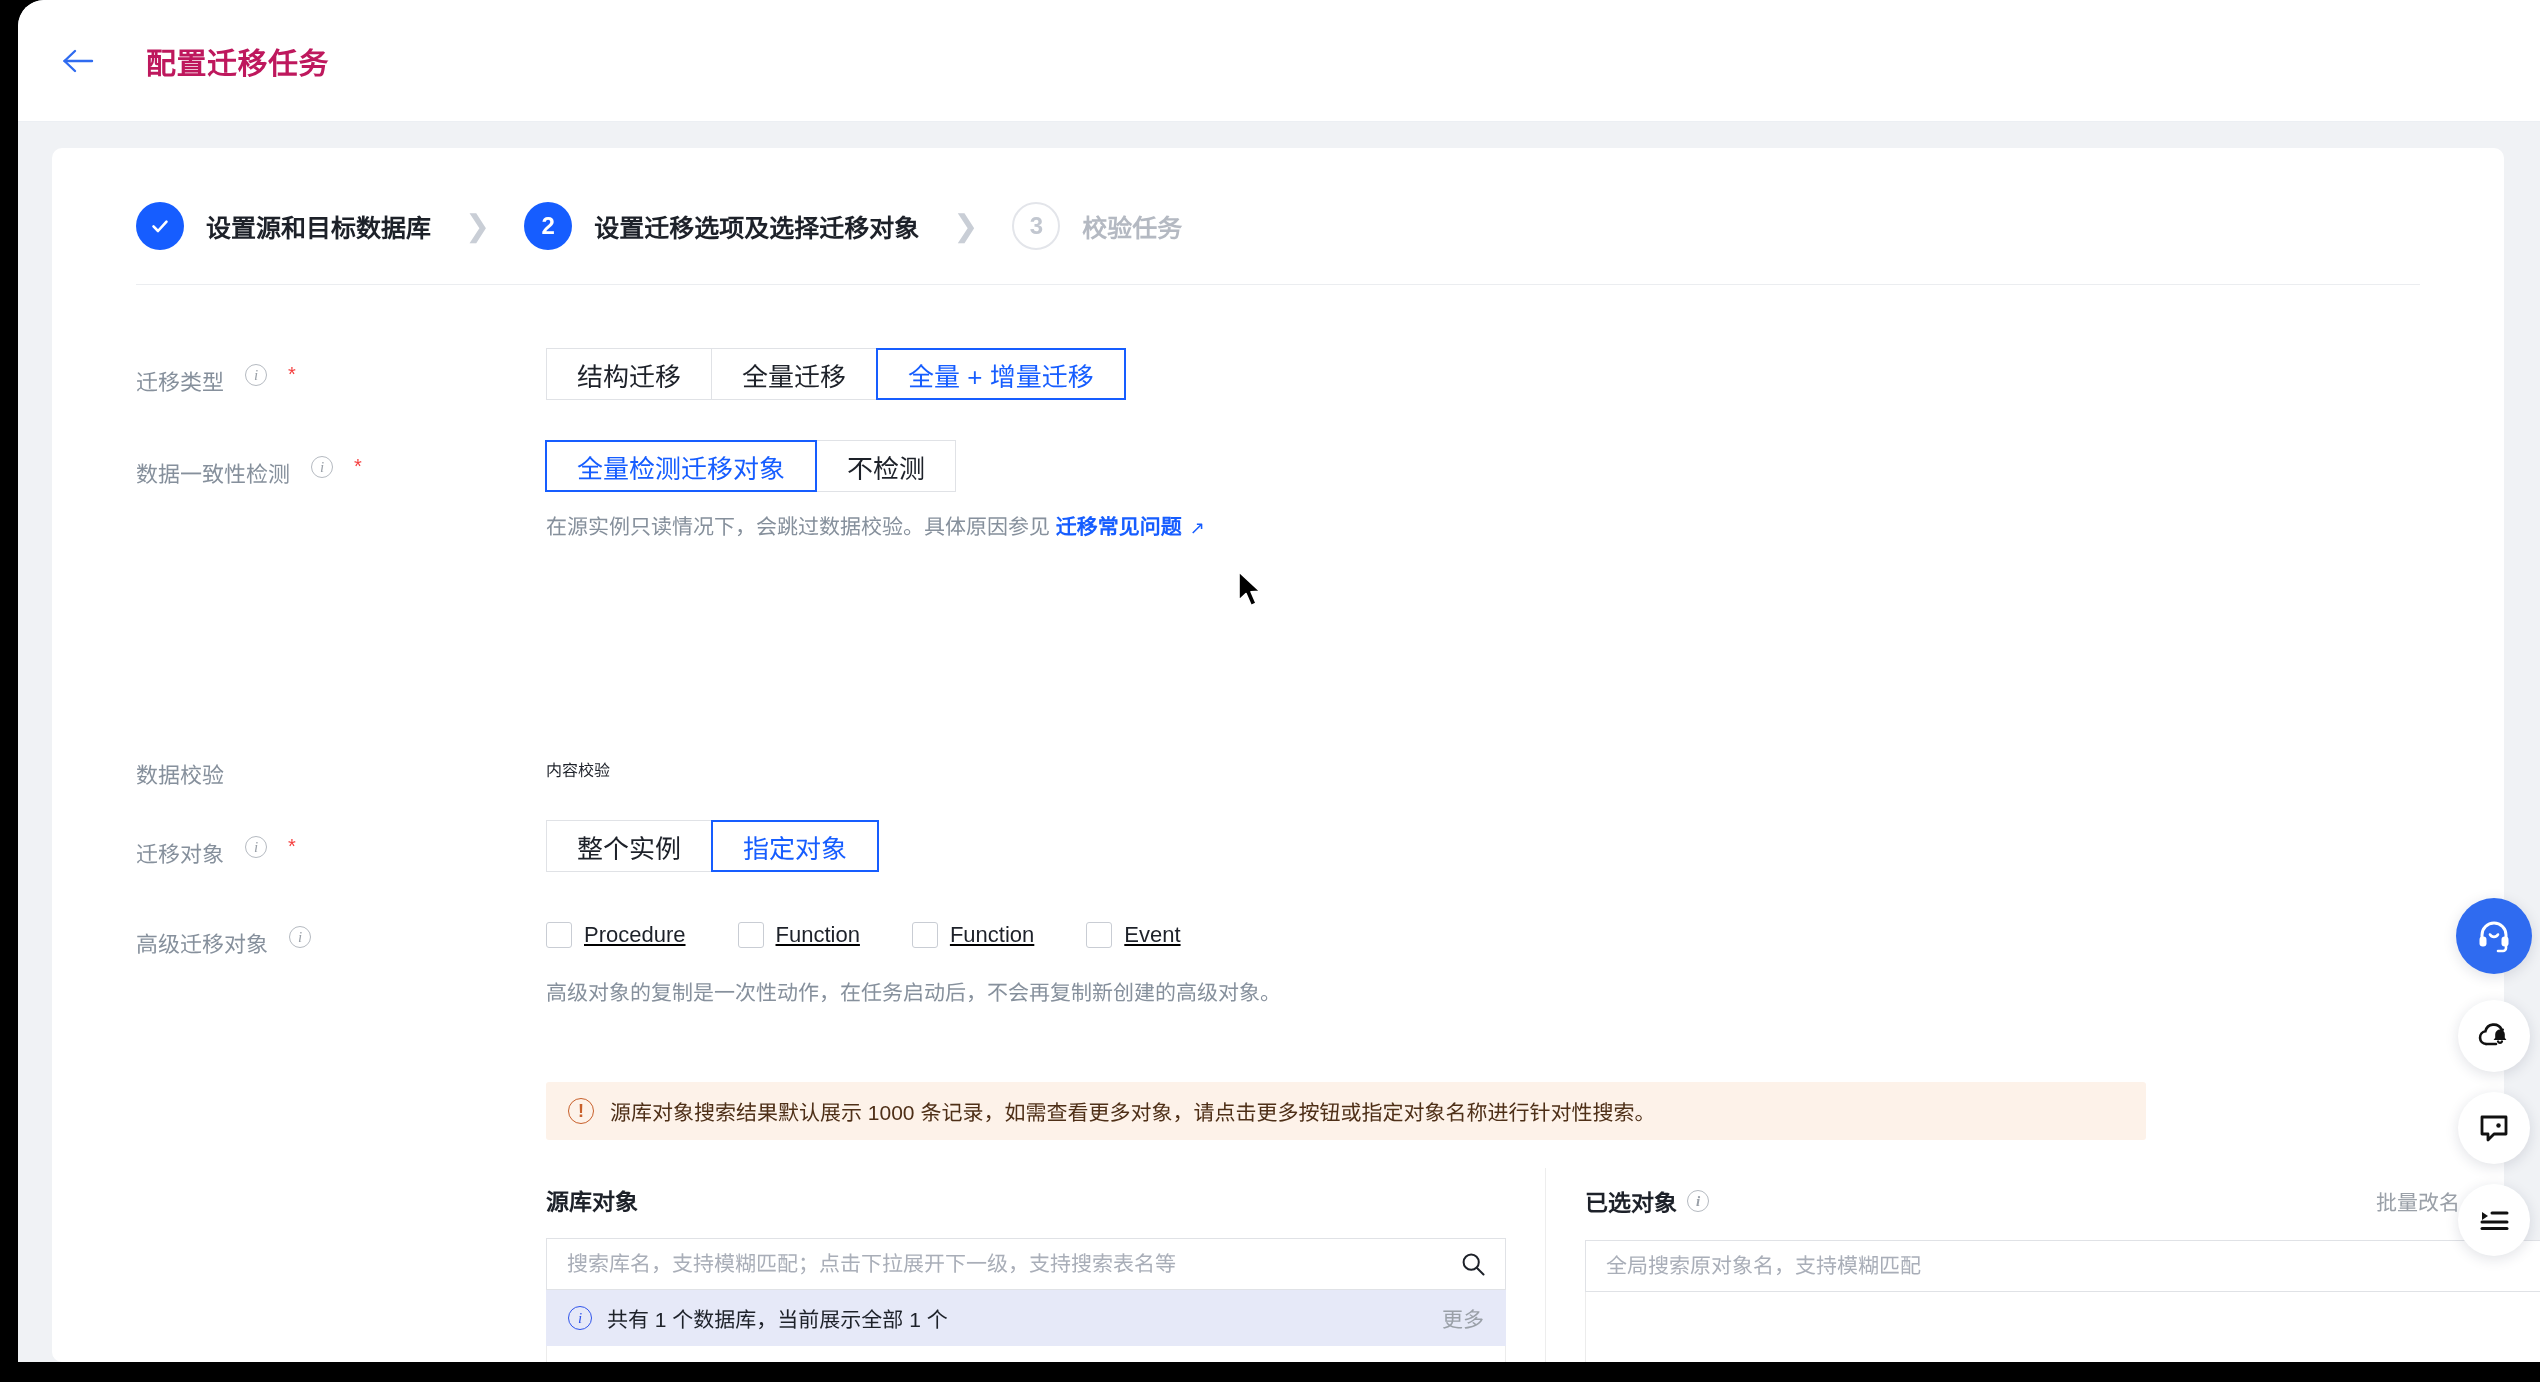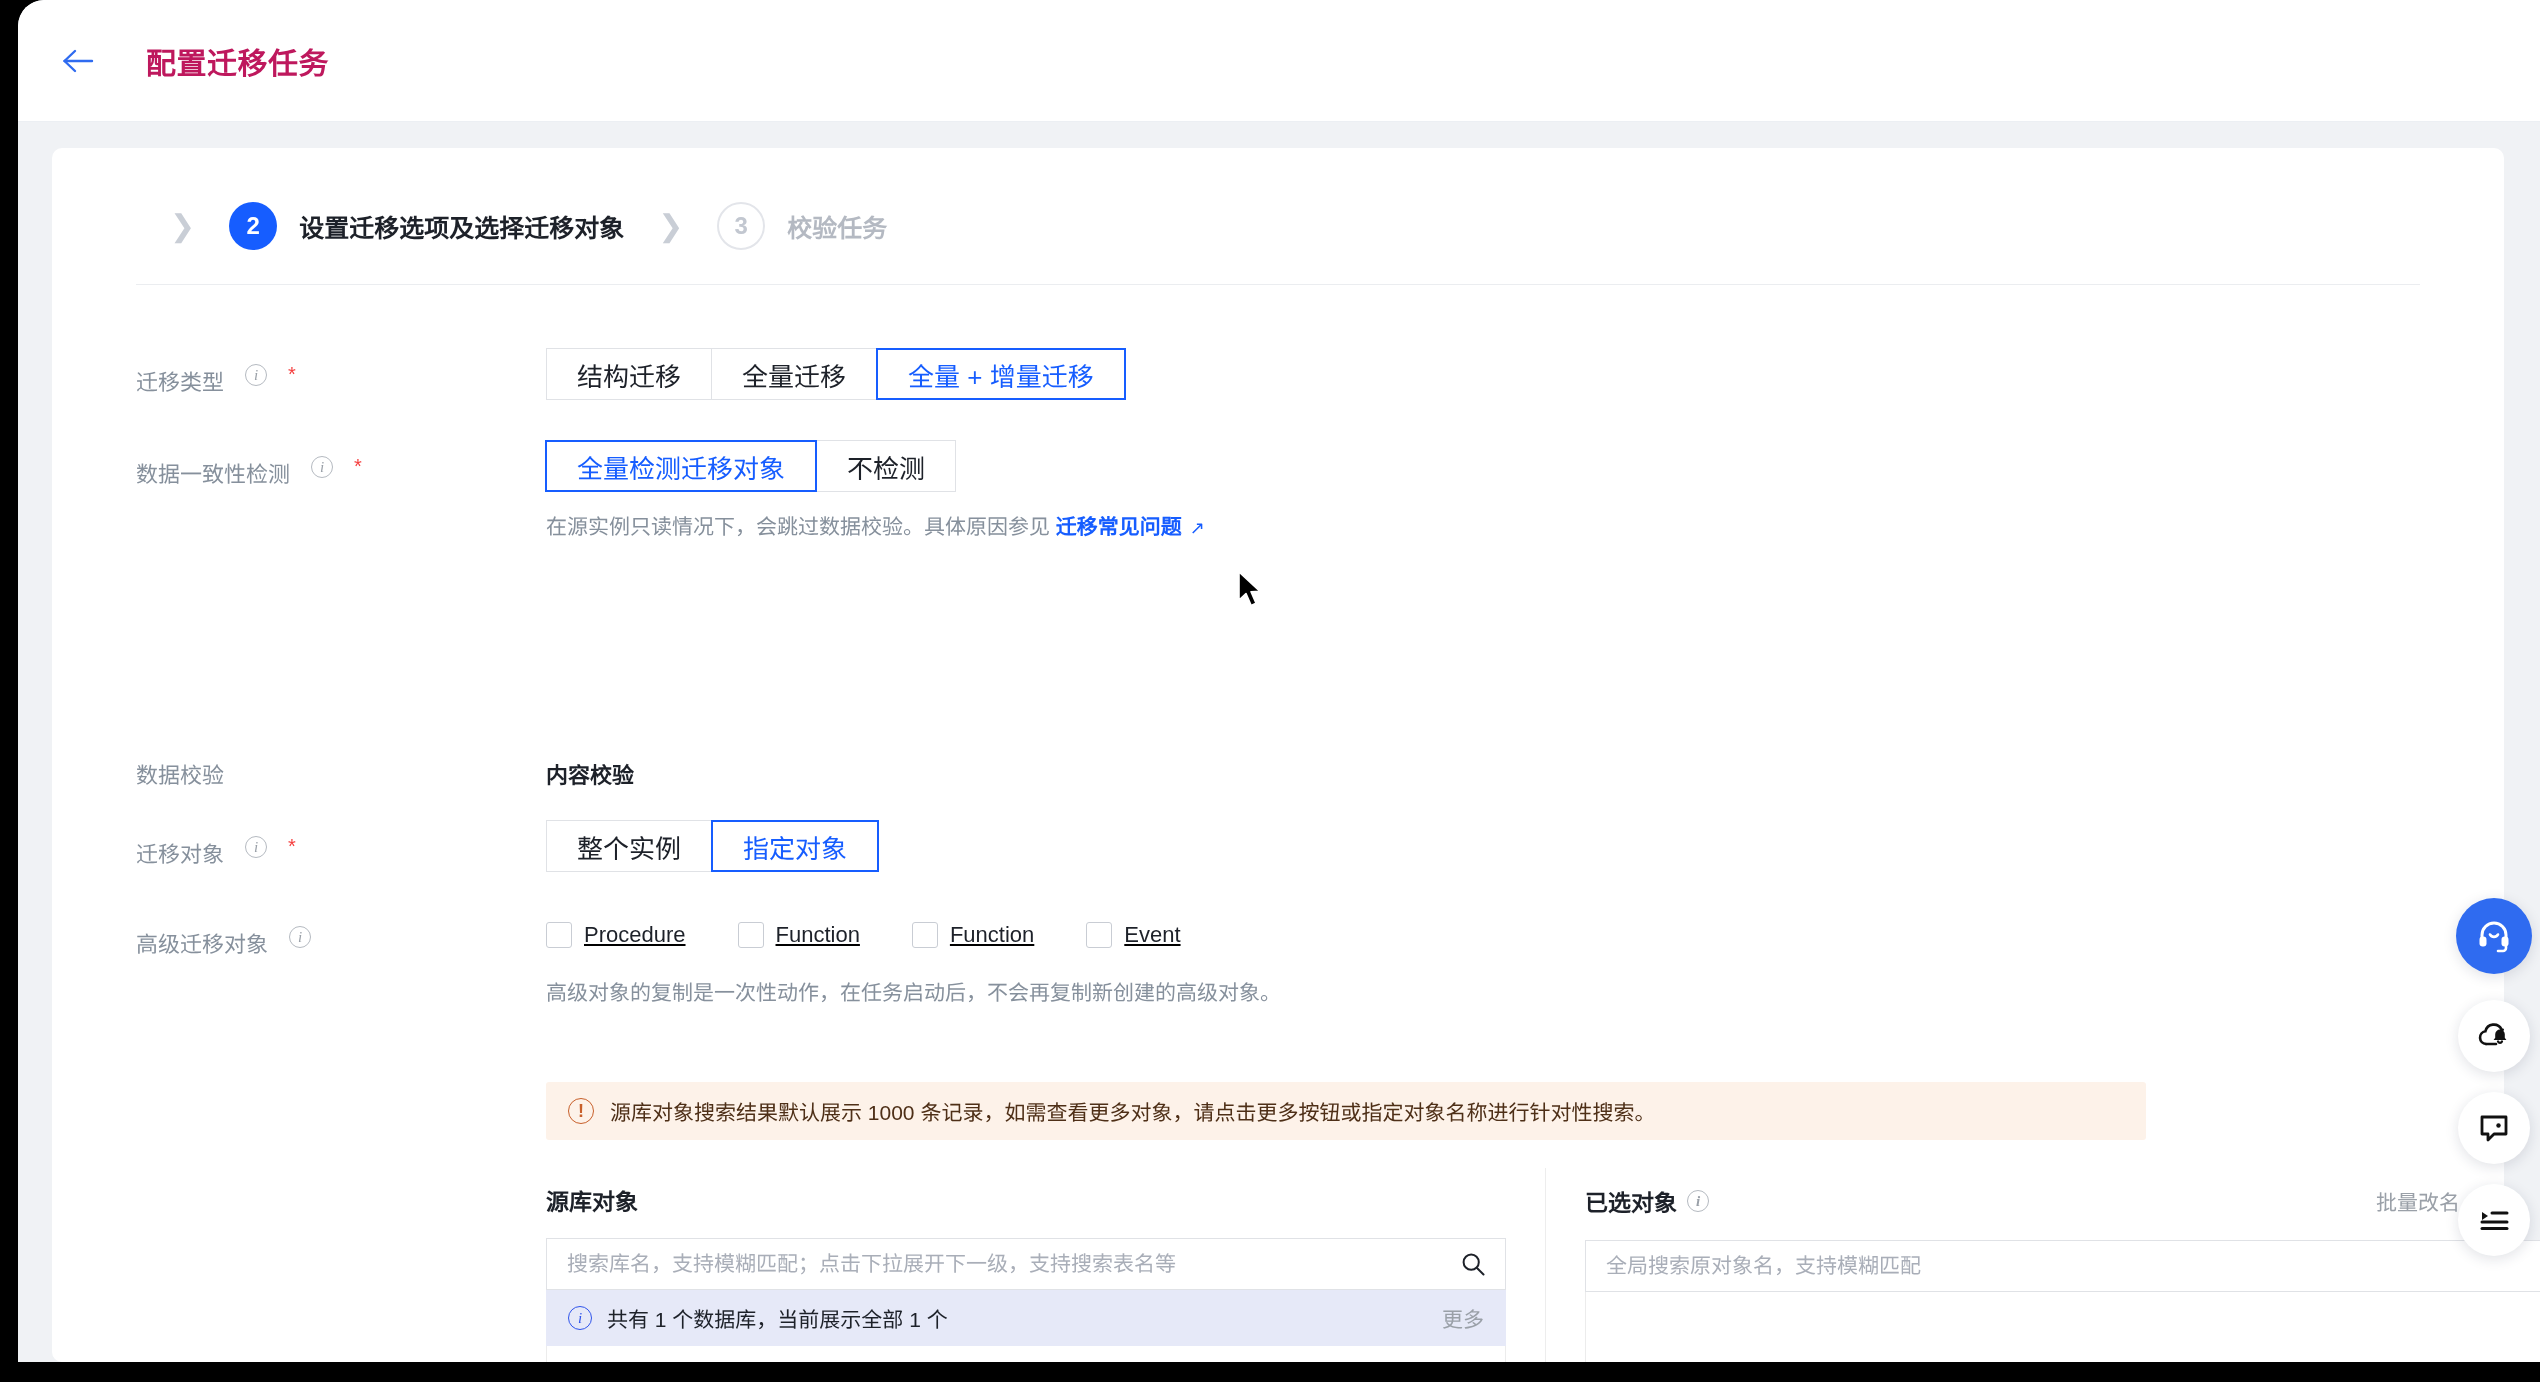--- a/index.html
+++ b/index.html
@@ -166,23 +166,22 @@
   .hint-link {
     color: #165dff;
     font-weight: 700;
     cursor: pointer;
     text-decoration: none;
   }
   .ext-icon { margin-left: 8px; color: #165dff; font-size: 18px; }
 
   .plain-value {
     position: absolute;
-    font-size: 22px;
+    font-size: 16px;
     color: #1d2129;
-    font-weight: bold;
   }
 
   
   #adv-checks {
     position: absolute;
     left: 494px; top: 774px;
     display: flex;
     align-items: center;
     gap: 52px;
   }
@@ -359,20 +358,28 @@
           <path d="M14 3 L3.5 13 L14 23" stroke="#2f6bf0" stroke-width="2.4" stroke-linecap="round" stroke-linejoin="round"></path>
           <path d="M3.5 13 H31" stroke="#2f6bf0" stroke-width="2.4" stroke-linecap="round"></path>
         </svg>
       </div>
       <div id="page-title">配置迁移任务</div>
     </div>
 
     <div id="card">
 
       <div id="steps">
+        <div class="step">
+          <div class="step-badge done">
+            <svg width="24" height="24" viewBox="0 0 24 24" fill="none">
+              <path d="M5.5 12.4 L10 17 L18.5 7.6" stroke="#ffffff" stroke-width="2.6" stroke-linecap="round" stroke-linejoin="round"></path>
+            </svg>
+          </div>
+          <div class="step-label">设置源和目标数据库</div>
+        </div>
         <div class="step-sep">❯</div>
         <div class="step">
           <div class="step-badge active">2</div>
           <div class="step-label">设置迁移选项及选择迁移对象</div>
         </div>
         <div class="step-sep">❯</div>
         <div class="step">
           <div class="step-badge todo">3</div>
           <div class="step-label muted">校验任务</div>
         </div>

